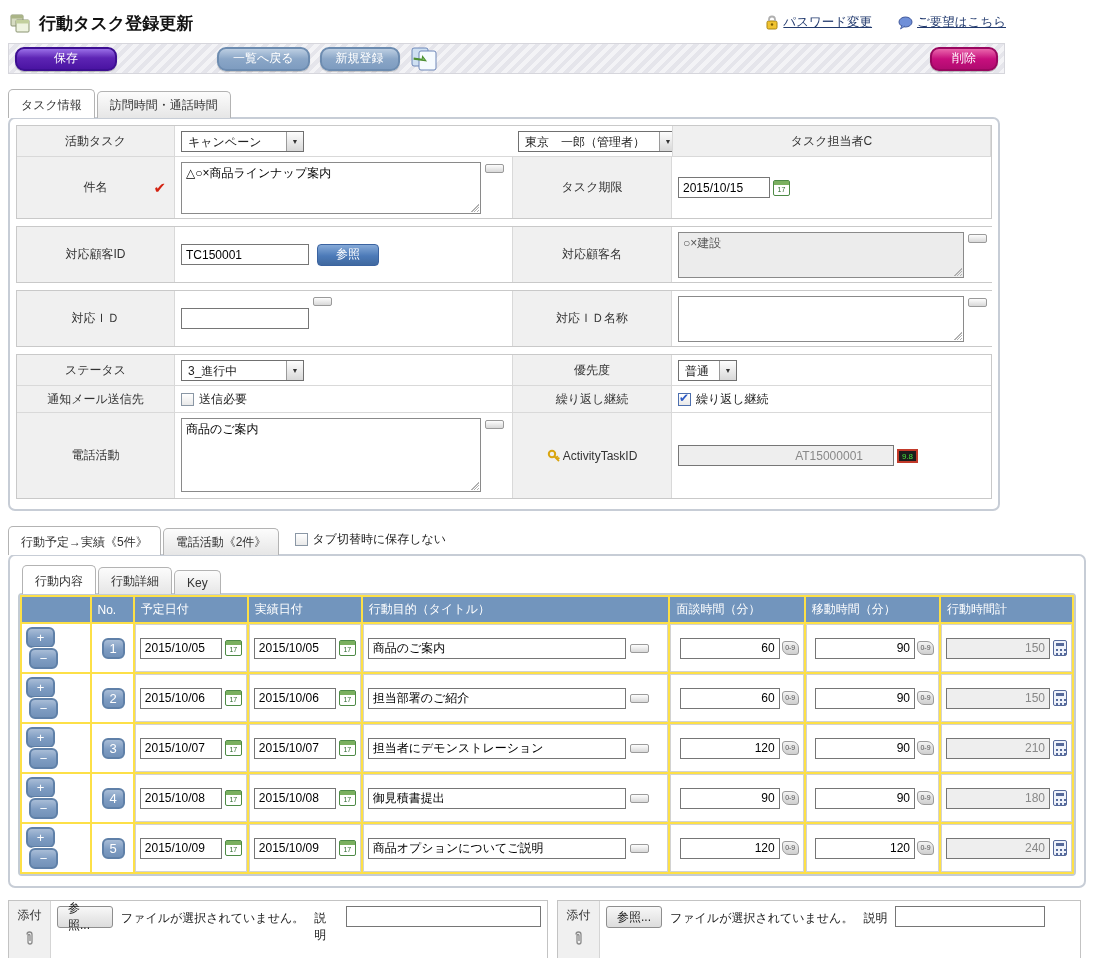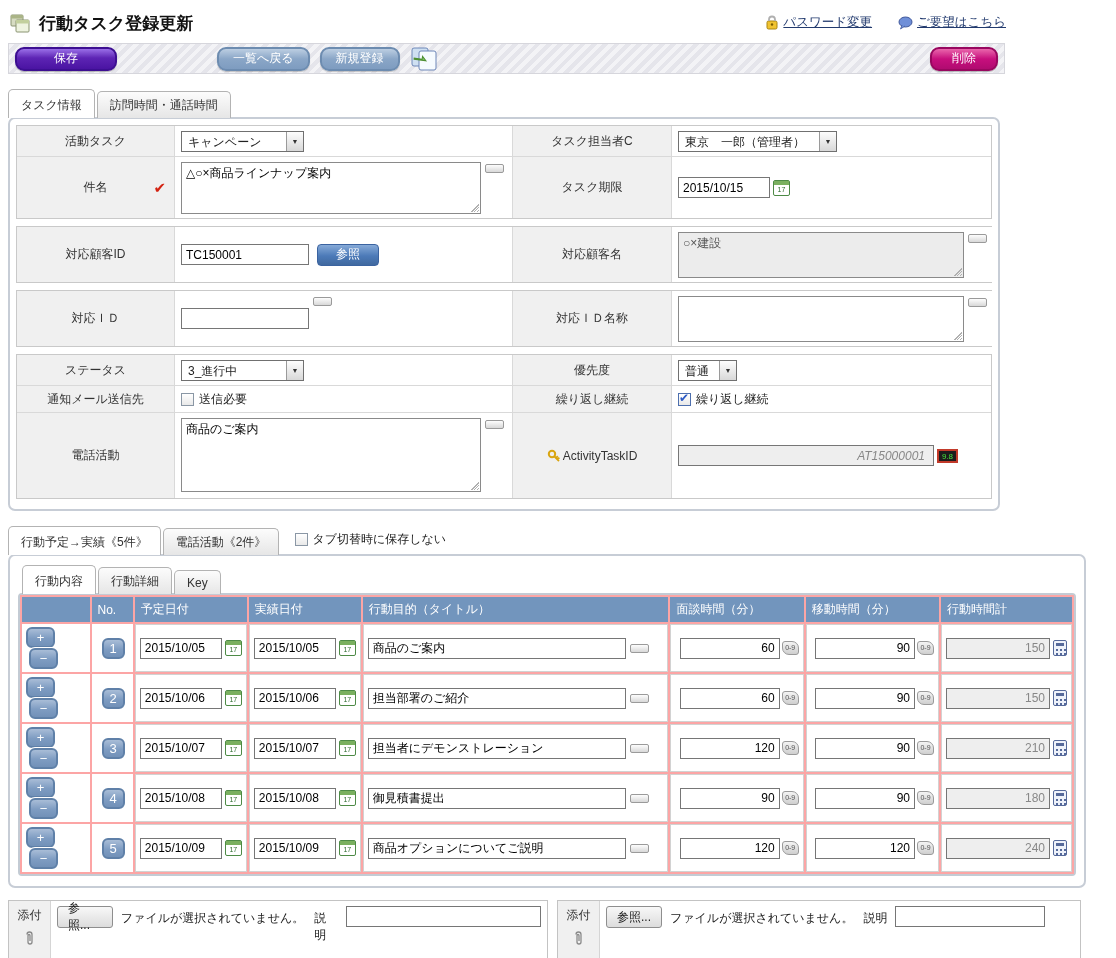--- a/index.html
+++ b/index.html
@@ -119,21 +119,21 @@
   .calc::after { content:""; position:absolute; left:2px; top:8px; width:2px; height:2px; background:#55699a;
                  box-shadow:4px 0 #55699a,8px 0 #55699a,0 4px #55699a,4px 4px #55699a,8px 4px #55699a; }
   .badge98 { width:21px; height:14px; background:#1c1c1c; border:2px solid #c23a2a; display:inline-block;
              margin-left:3px; position:relative; flex:none; }
   .badge98::after { content:"9.8"; position:absolute; left:0; right:0; top:0; text-align:center;
                     font-size:8px; line-height:11px; color:#46e03c; }
   .keylabel { display:flex; flex-wrap:wrap; justify-content:center; align-items:center; width:110px; }
 
   
   .tbl-outer { border:2px solid #c3cbd4; border-radius:4px; padding:0; }
-  table.acttbl { border-collapse:separate; border-spacing:2px; width:100%; background:#fca5a5; }
+  table.acttbl { border-collapse:separate; border-spacing:2px; width:100%; background:#fde047; }
   table.acttbl th { background:#7295bd; color:#fff; font-weight:normal; font-size:12px;
                     text-align:left; padding:4px 6px; white-space:nowrap; }
   table.acttbl td { background:#fff; border:1px solid #d2d2d2; padding:3px 4px; vertical-align:middle; }
   table.acttbl td.btncell { border:none; }
   .rowbtn { width:29px; height:21px; border-radius:6px; color:#fff; font-size:13px; line-height:17px;
             background:linear-gradient(180deg,#a9bdd7 0%,#7e9cc2 55%,#7291b8 100%);
             border:2px solid #5f80a8; display:inline-flex; align-items:center; justify-content:center;
             cursor:pointer; box-shadow:0 0 0 1px #fff; }
   .numbtn { width:23px; height:21px; margin-left:6px; }
   .cellflex { display:flex; align-items:center; }
@@ -220,27 +220,27 @@
 
     <div class="fgroup">
       <div class="frow">
         <div class="fcell flabel">活動タスク</div>
         <div class="fcell fval">
           <span class="sel">
             <span class="sel-txt" style="min-width:104px">キャンペーン</span>
             <span class="sel-btn">▼</span>
           </span>
         </div>
-        <div class="fcell flabel mid">タスク担当者C</div>
         <div class="fcell fval">
           <span class="sel">
             <span class="sel-txt" style="min-width:140px">東京　一郎（管理者）</span>
             <span class="sel-btn">▼</span>
           </span>
         </div>
+        <div class="fcell flabel mid">タスク担当者C</div>
       </div>
       <div class="frow">
         <div class="fcell flabel">
           <span>件名</span>
           <span class="req-check">✔</span>
         </div>
         <div class="fcell fval top-align">
           <span class="ta-wrap">
             <textarea rows="3" style="width: 300px; height: 52px;">△○×商品ラインナップ案内</textarea>
             <span class="grip"></span>
@@ -334,21 +334,21 @@
             <span style="margin-right:2px">
               <svg width="14" height="14" viewBox="0 0 14 14">
                 <circle cx="5" cy="5" r="3.2" fill="none" stroke="#d9a510" stroke-width="2"></circle>
                 <path d="M7.5 7.5 L12 12 M10.5 10.5 L12.3 8.7 M9 9 L10.8 7.2" stroke="#d9a510" stroke-width="1.8" fill="none"></path>
               </svg>
             </span>
             <span>ActivityTaskID</span>
           </span>
         </div>
         <div class="fcell fval">
-          <input class="ti ro" readonly="" style="width: 256px; text-align: right; padding-right: 8px; font-style: italic;" value="AT15000001">
+          <input class="ti ro" readonly="" style="width: 216px; text-align: right; padding-right: 30px;" value="AT15000001">
           <span class="badge98"></span>
         </div>
       </div>
     </div>
 
   </div>
 
   <div class="tabrow">
     <span class="tab active">行動予定→実績《5件》</span>
     <span class="tab">電話活動《2件》</span>

